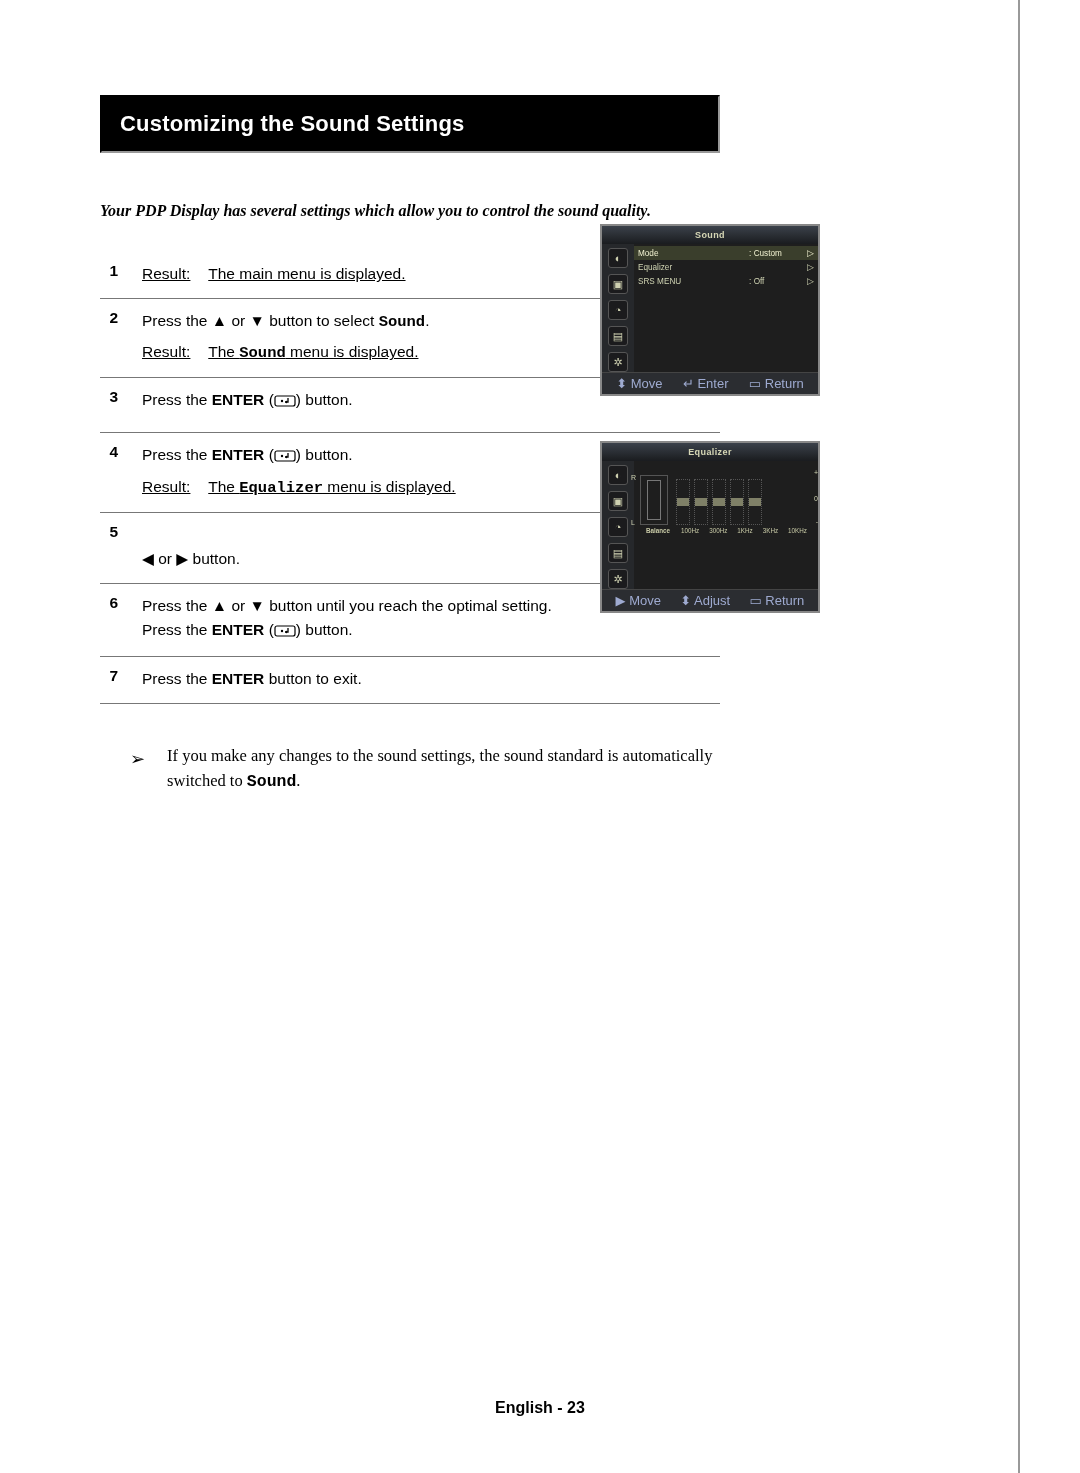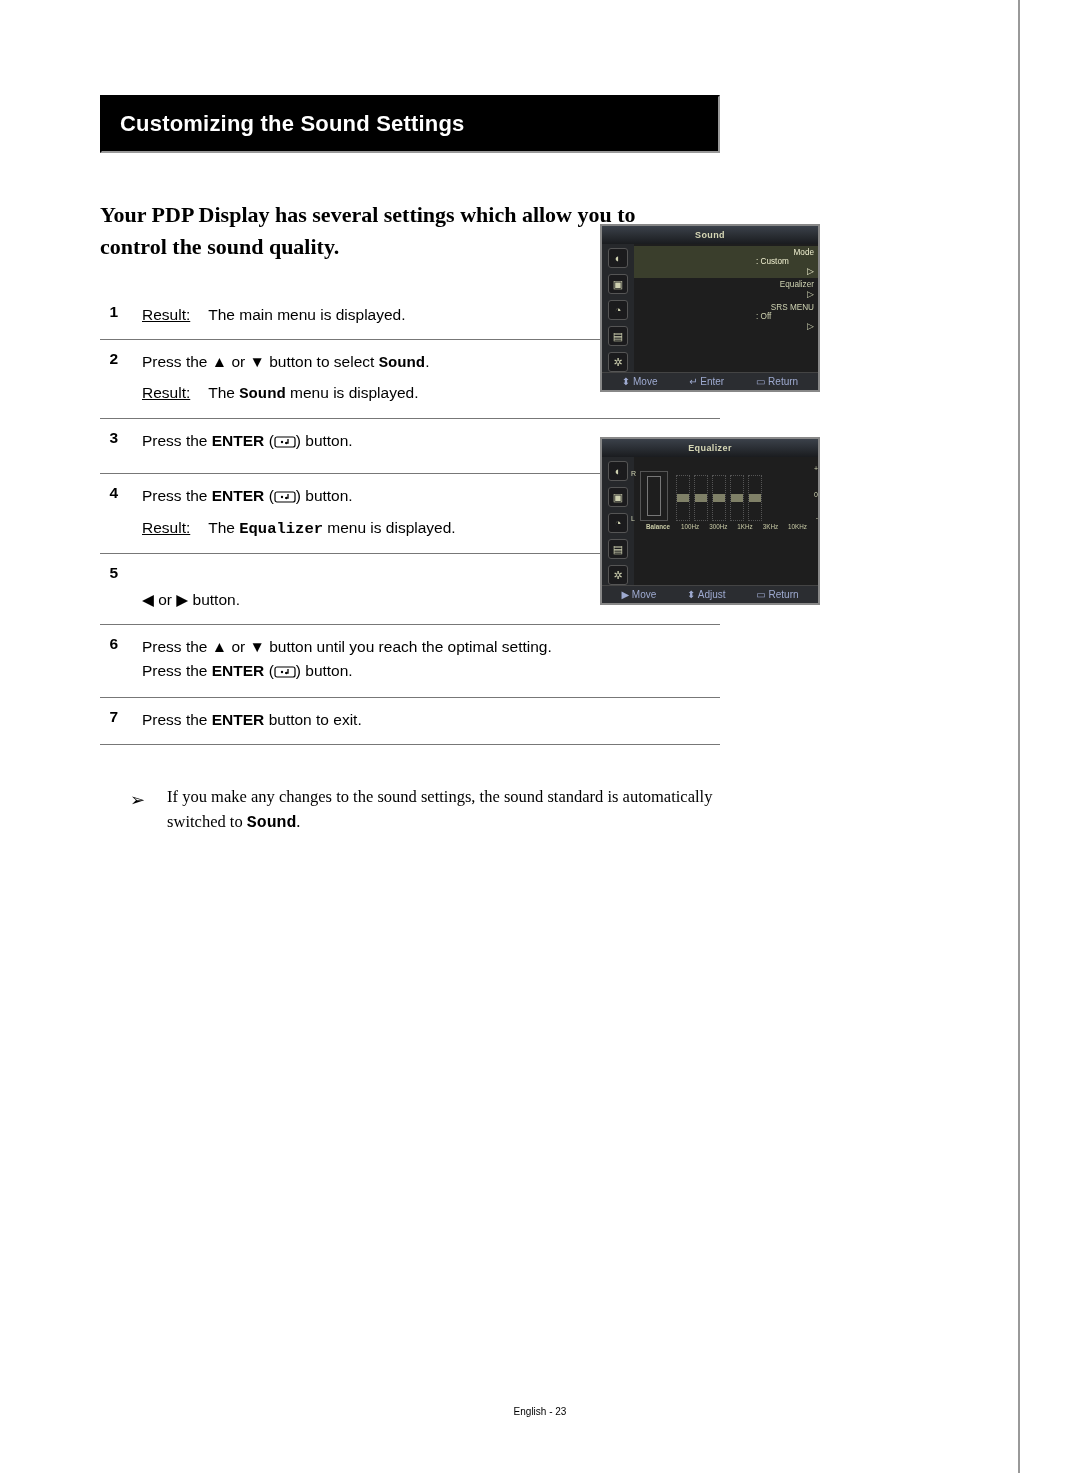--- a/index.html
+++ b/index.html
@@ -2,69 +2,69 @@
 <html><head>
 <meta charset="utf-8">
 <style>
   * { margin: 0; padding: 0; box-sizing: border-box; }
   html, body { width: 1080px; height: 1473px; background: #fff; font-family: Arial, Helvetica, sans-serif; color: #000; }
   .page { position: relative; width: 1080px; height: 1473px; }
   .sidebar { position: absolute; right: 60px; top: 0; width: 0; height: 100%; border-left: 2px solid #999; }
   .content { position: absolute; left: 100px; top: 95px; width: 620px; }
   .title-bar { background: #000; color: #fff; font-weight: 900; font-size: 22px; padding: 14px 18px; letter-spacing: 0.2px; }
   .title-wrap { border-left: 2px solid #000; border-right: 2px solid #999; border-bottom: 2px solid #999; border-top: 2px solid #000; margin-bottom: 46px; }
-  .intro { font-family: 'Times New Roman', Times, serif; font-weight: bold; font-size: 22px; line-height: 1.45; margin-bottom: 30px; padding-right: 30px; }
+  .intro { font-style: italic; font-family: 'Times New Roman', Times, serif; font-weight: bold; font-size: 16px; line-height: 1.45; margin-bottom: 30px; padding-right: 30px; }
   .steps { width: 100%; }
   .step-row { display: flex; border-bottom: 1px solid #777; padding: 10px 0 12px; gap: 24px; align-items: flex-start; }
   .step-row:last-child { border-bottom: 1px solid #777; }
   .step-num { width: 18px; text-align: right; font-weight: bold; font-size: 15.5px; flex-shrink: 0; padding-left: 2px; }
   .step-body { font-size: 15.5px; line-height: 1.55; }
   .step-body .press { margin-bottom: 6px; }
-  .step-body .result-line { display: flex; gap: 18px; }
+  .step-body .result-line { display: flex; gap: 18px; text-decoration: underline; }
   .result-label { text-decoration: underline; }
   .mono { font-family: 'Courier New', monospace; font-weight: bold; }
   .bold { font-weight: bold; }
   .icon-inline { display: inline-block; vertical-align: -2px; }
   .note { display: flex; gap: 22px; margin-top: 40px; padding-left: 30px; font-family: 'Times New Roman', Times, serif; font-size: 16.5px; line-height: 1.5; }
   .note-arrow { font-size: 18px; padding-top: 2px; }
 
   
   .osd-col { position: absolute; left: 600px; top: 224px; width: 220px; }
   .osd { width: 220px; background: #1e1e1e; border: 2px solid #888; margin-bottom: 45px; font-size: 8px; color: #e7e6c0; font-family: Arial, sans-serif; }
   .osd-title { background: linear-gradient(#3b414a,#1a1c1f); color: #d5d6b5; text-align: center; font-weight: bold; font-size: 9px; padding: 4px 0; letter-spacing: 0.4px; }
   .osd-body { display: flex; min-height: 106px; }
   .osd-icons { width: 32px; background: #26282b; display: flex; flex-direction: column; align-items: center; padding-top: 4px; gap: 6px; }
   .osd-icons .ic { width: 20px; height: 20px; border: 1px solid #555; border-radius: 3px; display: flex; align-items: center; justify-content: center; color:#ced0b0; font-size: 11px; background:#1b1b1d; }
   .osd-main { flex: 1; padding: 2px 0 0 0; }
-  .osd-row { display: flex; align-items: flex-end; padding: 2px 4px; font-size: 8.2px; color: #cfd3b2; flex-direction: column; }
+  .osd-row { display: flex; align-items: center; padding: 2px 4px; font-size: 8.2px; color: #cfd3b2; }
   .osd-row.sel { background: #3a3e2c; color: #f0f0d0; }
   .osd-row .lbl { flex: 1; }
   .osd-row .val { width: 58px; }
   .osd-row .chev { font-size: 9px; }
-  .osd-footer { display: flex; justify-content: space-around; background: #2b2d31; color: #9eaad0; font-size: 10px; padding: 3px 4px; border-top: 1px solid #444; }
+  .osd-footer { display: flex; justify-content: space-around; background: #2b2d31; color: #9eaad0; font-size: 13px; padding: 3px 4px; border-top: 1px solid #444; }
   .osd-footer span { white-space: nowrap; }
 
   
   .eq-main { flex: 1; padding: 8px 6px 4px 6px; color:#cfd3b2; }
   .eq-area { display:flex; gap:4px; align-items:flex-end; height:56px; position:relative; }
   .eq-balance { width:28px; height:50px; border:1px solid #555; position:relative; }
   .eq-balance .lab-r { position:absolute; top:-2px; left:-10px; font-size:7px; }
   .eq-balance .lab-l { position:absolute; bottom:-2px; left:-10px; font-size:7px; }
   .eq-balance .slider { position:absolute; left:6px; top:4px; bottom:4px; width:14px; border:1px solid #777; }
   .eq-bands { display:flex; gap:4px; align-items:flex-end; flex:1; padding-left:4px; }
   .eq-band { width:14px; height:46px; border:1px dotted #555; position:relative; }
   .eq-band .knob { position:absolute; left:0; right:0; top:18px; height:8px; background:#7f8067; }
   .eq-scale-plus { position:absolute; right:-6px; top:0; font-size:7px; }
   .eq-scale-zero { position:absolute; right:-6px; top:46%; font-size:7px; }
   .eq-scale-minus { position:absolute; right:-6px; bottom:0; font-size:7px; }
   .eq-labels { display:flex; font-size:6.3px; color:#c8caa6; margin-top:2px; }
   .eq-labels .bal { width:36px; text-align:center; font-weight:bold; }
   .eq-labels .bands { flex:1; display:flex; justify-content:space-around; }
 
-  .page-foot { position:absolute; bottom:56px; width:1080px; text-align:center; font-size:10px; font-weight:normal; }
+  .page-foot { position:absolute; bottom:56px; width:1080px; text-align:center; font-size:16px; font-weight:bold; }
 </style>
 </head>
 <body>
 
 <div class="page">
   <div class="sidebar"></div>
 
   <div class="content">
     <div class="title-wrap">
       <div class="title-bar">Customizing the Sound Settings</div>

